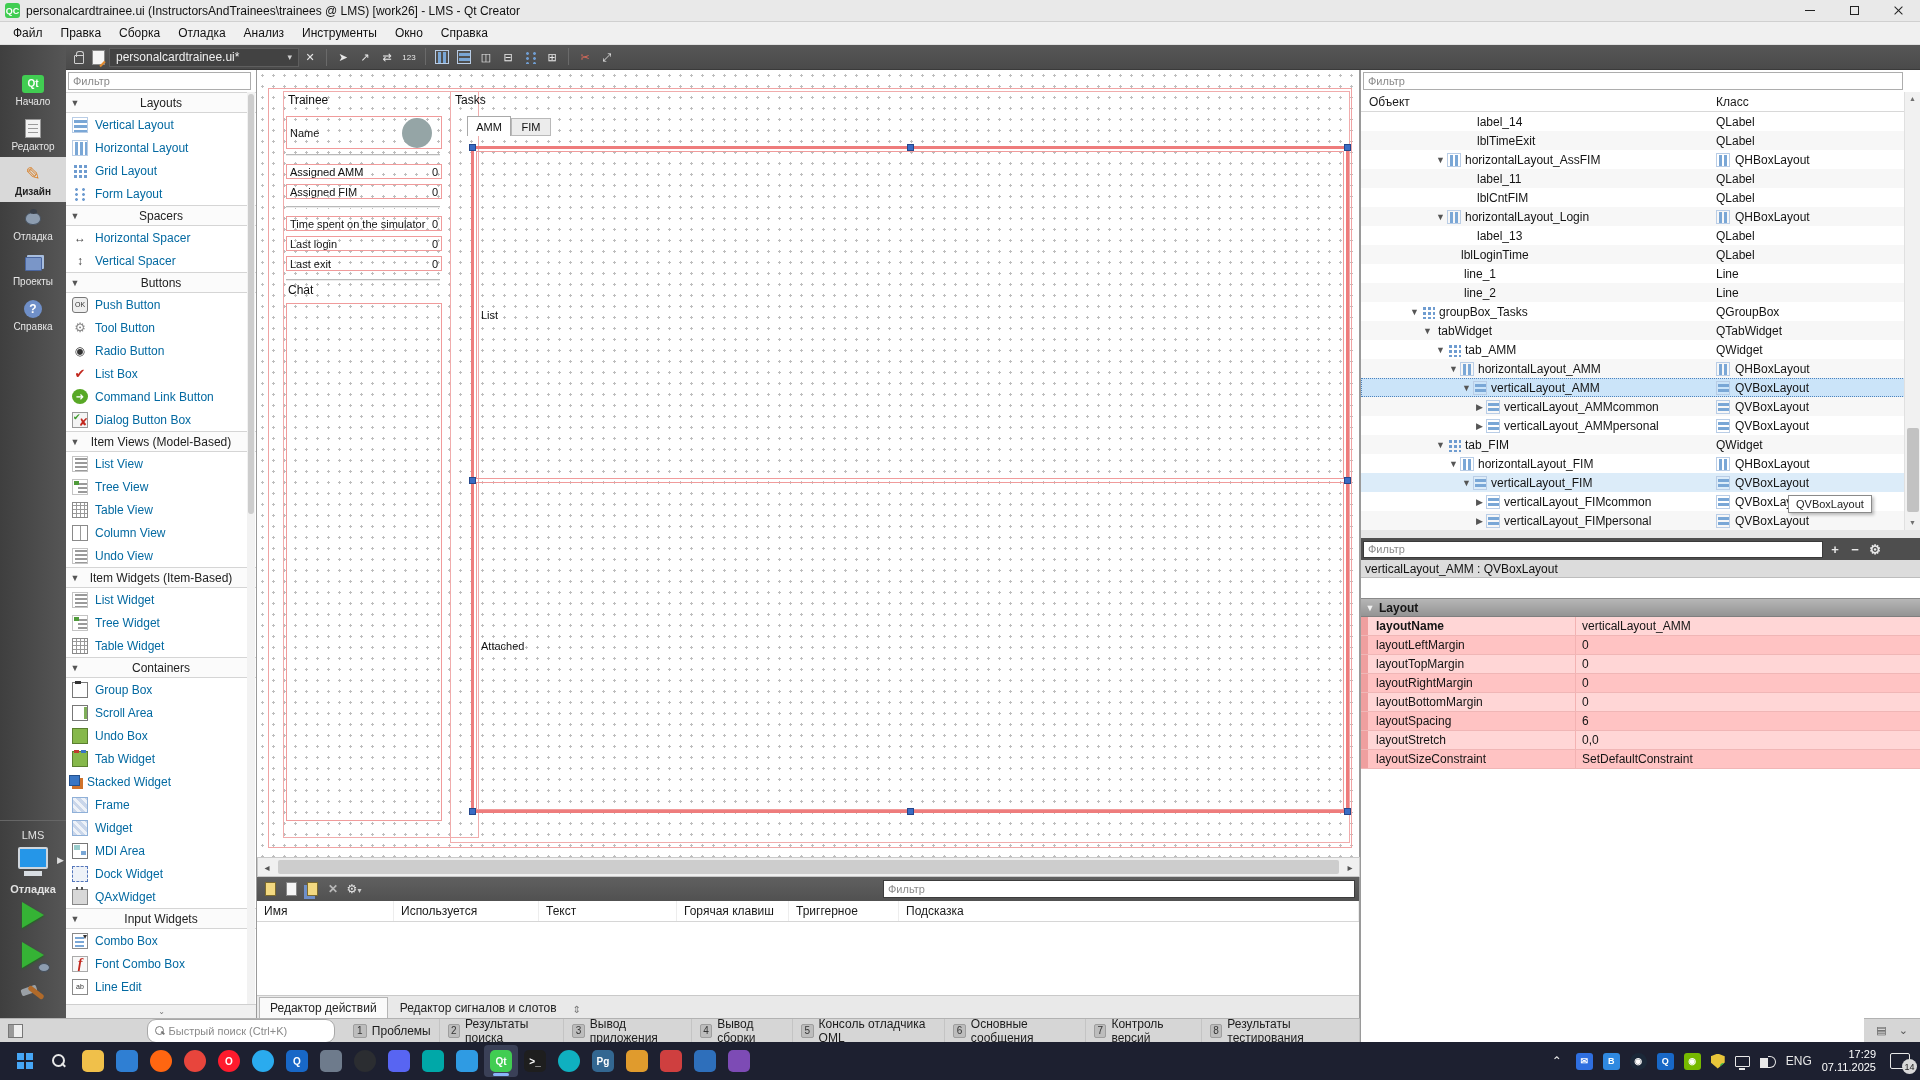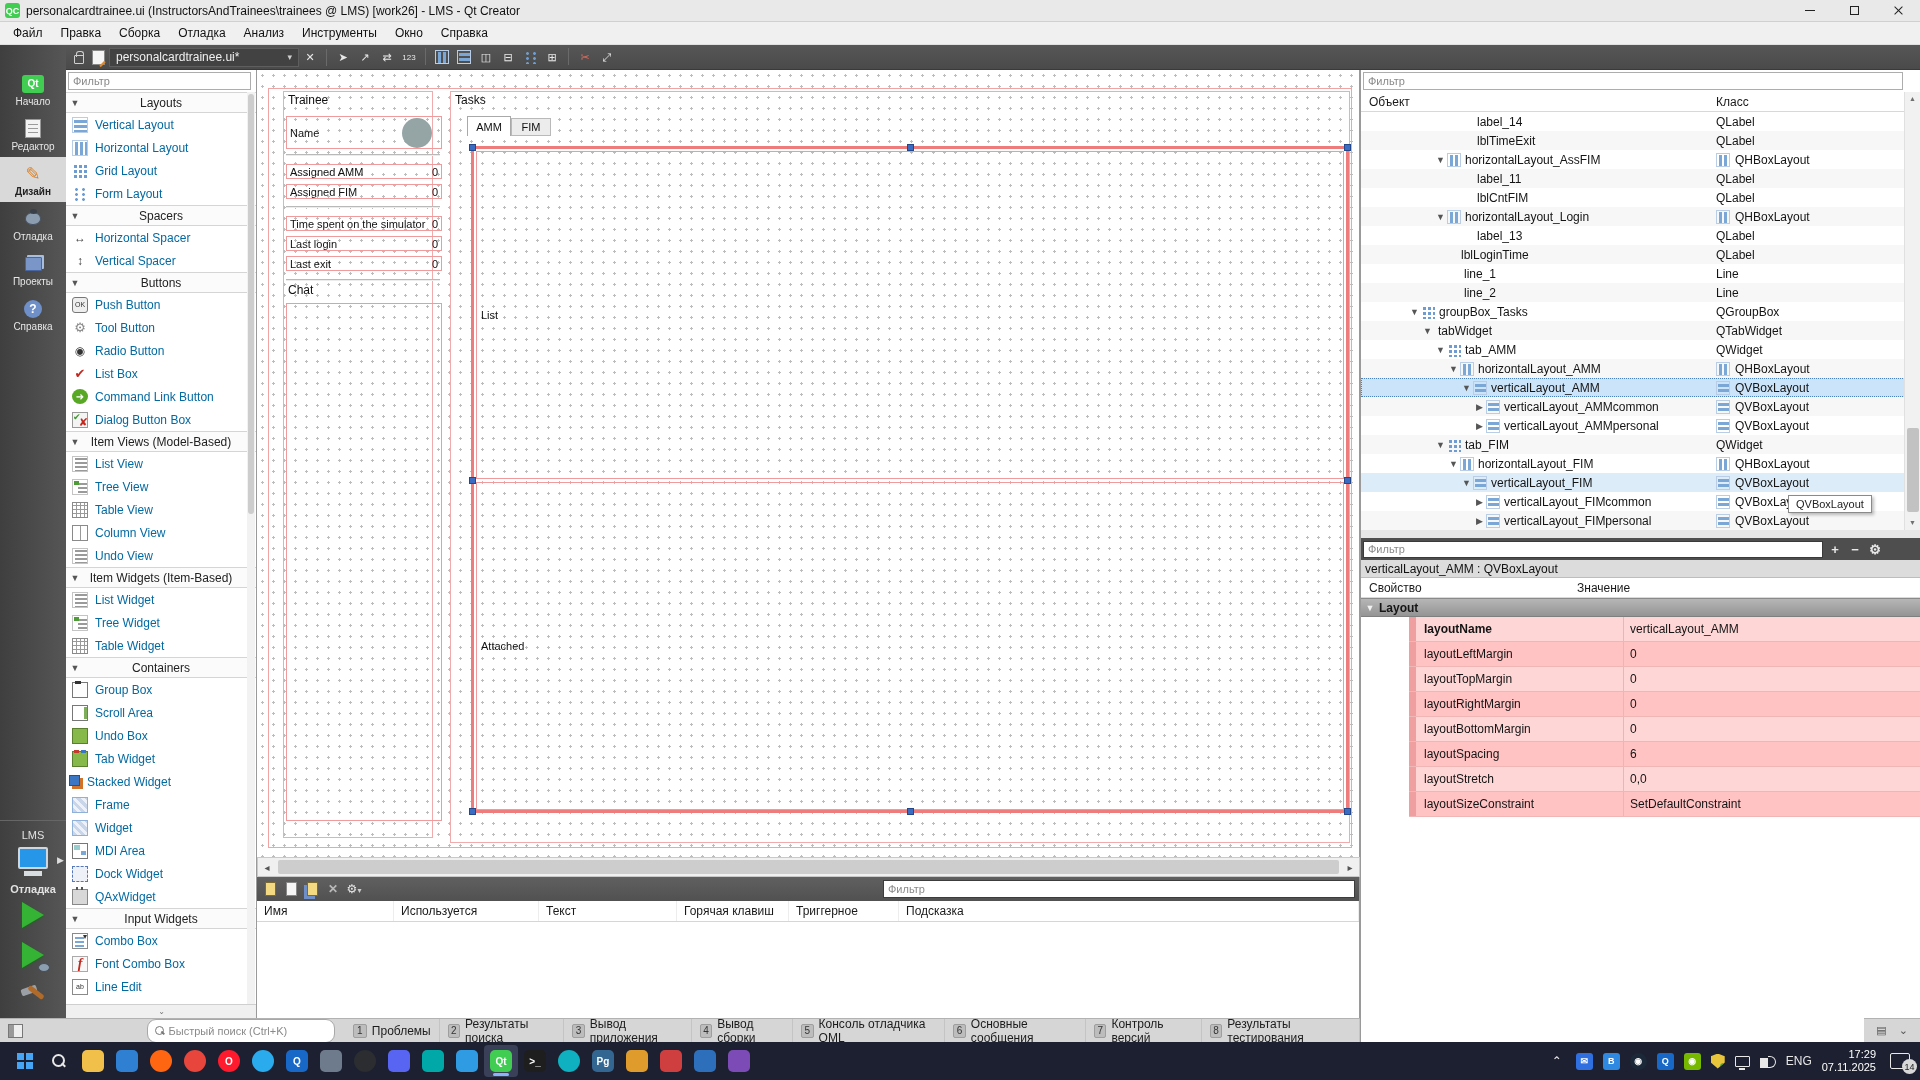--- a/index.html
+++ b/index.html
@@ -192,21 +192,21 @@
   #propfilter::placeholder { color:#8a8a8a; }
   .pfbtn { color:#e8e8e8; font-size:13px; font-weight:bold; width:16px; text-align:center;}
   #propobj { position:absolute; left:0; top:490px; width:560px; height:18px; background:#dcdcdc; border-bottom:1px solid #bdbdbd; font-size:12px; color:#111; padding:2px 0 0 4px;}
   #prophead { position:absolute; left:0; top:508px; width:560px; height:20px; background:#fff; border-bottom:1px solid #dadada;}
   #prophead .h1 { position:absolute; left:8px; top:3px; font-size:12px;}
   #prophead .h2 { position:absolute; left:216px; top:3px; font-size:12px;}
   #propsection { position:absolute; left:0; top:528px; width:560px; height:19px; background:linear-gradient(#b6b6b6,#949494); border-top:1px solid #8a8a8a; border-bottom:1px solid #7f7f7f; display:flex; align-items:center;}
   #propsection .chev { width:18px; text-align:center; color:#f2f2f2; font-size:9px;}
   #propsection .slabel { font-weight:bold; font-size:12px; color:#161616;}
   #proprows { position:absolute; left:0; top:547px; width:560px; }
-  .prow { height:25px; display:flex; align-items:center; font-size:12px; border-bottom:1px solid #f0b6b6;margin-left:48px;}
+  .prow { height:19px; display:flex; align-items:center; font-size:12px; border-bottom:1px solid #f0b6b6;}
   .prow .gut { width:7px; height:100%; background:#ef9f9f; flex:0 0 7px;}
   .prow .pname { width:208px; padding-left:8px; border-right:1px solid #f3b2b2; height:100%; display:flex; align-items:center; color:#141414;}
   .prow .pval { padding-left:6px; color:#141414; }
   .prow.b .pname { font-weight:bold; }
 
   
   #statusbar { position:absolute; left:0; top:1018px; width:1360px; height:24px; background:#d6d6d6; border-top:1px solid #b2b2b2; display:flex; align-items:center;}
   #sbtoggle { width:16px; height:14px; border:1px solid #777; background:#eee; margin:0 6px 0 8px;
     background-image:linear-gradient(#999,#999); background-size:5px 12px; background-position:0 0; background-repeat:no-repeat;}
   #sbsearch { position:relative; width:210px; height:24px; background:#fff; border:1px solid #a8a8a8; border-radius:9px; margin-left:118px; display:flex; align-items:center;}
@@ -554,21 +554,21 @@
       </div>
     <div id="wbscroll">
         <div class="thumb"></div>
       </div>
     <div id="wbbottom">⌄</div>
   </div>
 
   <div id="designer">
     <div id="outerlayout"></div>
 
-    <div class="grpbox" style="left:26px;top:21px;width:150px;height:747px;padding-left:48px;">
+    <div class="grpbox" style="left:26px;top:21px;width:196px;height:747px;padding-left:48px;">
       <div class="grptitle">Trainee</div>
       <div class="redrow" style="left:2px;top:24px;width:156px;height:33px;">
         <span>Name</span>
       </div>
       <div class="avatar" style="left:118px;top:26px;"></div>
       <div class="hdivider" style="left:2px;top:62px;width:154px;"></div>
       <div id="statrows">
           <div class="redrow" style="left: 2px; top: 72px; width: 156px; height: 15px;">
             <span>Assigned AMM</span>
             <span class="val">0</span>
@@ -652,20 +652,25 @@
     </div>
     <div id="actheader">
         <div class="acol" style="width: 137px;">Имя</div>
         <div class="acol" style="width: 145px;">Используется</div>
         <div class="acol" style="width: 138px;">Текст</div>
         <div class="acol" style="width: 112px;">Горячая клавиш</div>
         <div class="acol" style="width: 110px;">Триггерное</div>
         <div class="acol" style="width: 460px;">Подсказка</div>
       </div>
     <div id="actbody"></div>
+    <div id="acttabs">
+        <div class="btab on">Редактор действий</div>
+        <div class="btab">Редактор сигналов и слотов</div>
+        <span class="btab-split">⇕</span>
+      </div>
   </div>
 
   <div id="rightpanel">
     <input id="oifilter" placeholder="Фильтр" style="">
     <div id="oihead">
       <span class="h1">Объект</span>
       <span class="h2">Класс</span>
     </div>
     <div id="oitree">
         <div class="trow" style="padding-left: 99px;">
@@ -855,24 +860,20 @@
 
     <div id="splitterh"></div>
 
     <div id="propfilterrow">
       <input id="propfilter" placeholder="Фильтр" style="">
       <span class="pfbtn">+</span>
       <span class="pfbtn">−</span>
       <span class="pfbtn">⚙</span>
     </div>
     <div id="propobj">verticalLayout_AMM : QVBoxLayout</div>
-    <div id="prophead">
-      <span class="h1">Свойство</span>
-      <span class="h2">Значение</span>
-    </div>
     <div id="propsection">
       <span class="chev">▼</span>
       <span class="slabel">Layout</span>
     </div>
     <div id="proprows">
         <div class="prow b" style="background: rgb(255, 214, 214);">
           <div class="gut"></div>
           <div class="pname">layoutName</div>
           <div class="pval">verticalLayout_AMM</div>
         </div>

